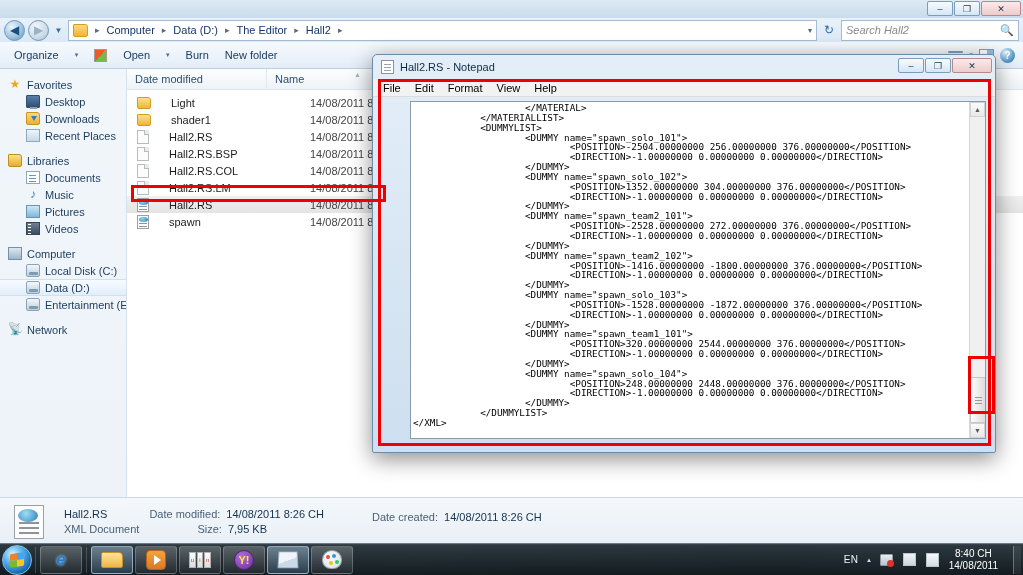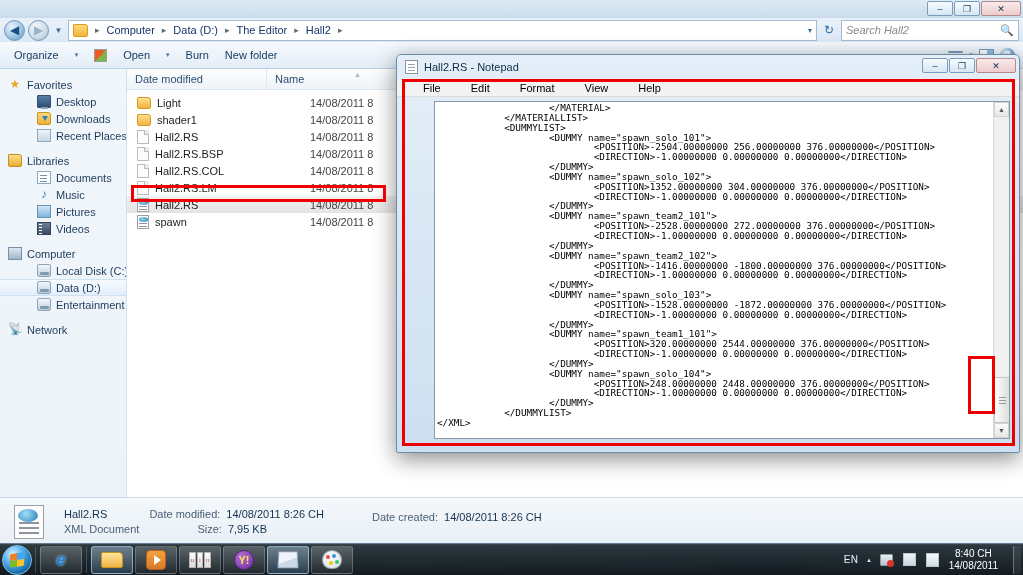--- a/index.html
+++ b/index.html
@@ -100,21 +100,21 @@
   .exp-body { display:flex; height:428px; background:#fff; }
 
   
   .navpane {
     width:127px; background:linear-gradient(180deg,#f1f6fb,#eef3f9);
     border-right:1px solid #d6e1ec; padding:7px 0 0 0; overflow:hidden;
     font-size:11px; color:#1b3a5c;
   }
   .np-group { margin-bottom:8px; }
   .np-row { height:17px; display:flex; align-items:center; gap:5px; padding-left:8px; white-space:nowrap;}
-  .np-row.child { padding-left:37px; }
+  .np-row.child { padding-left:26px; }
   .np-row.sel { background:linear-gradient(180deg,#f7fbff,#e2eefb); border:1px solid #cfe0f1; border-left:none; border-right:none;}
   .ic { width:14px; height:13px; flex:0 0 14px; position:relative; display:inline-block; }
   .ic-star { color:#e8a722; font-size:12px; line-height:12px; text-align:center;}
   .ic-desktop { background:linear-gradient(180deg,#5a7fa8,#2e4f73); border:1px solid #31506f; border-radius:1px; }
   .ic-desktop:after{content:"";position:absolute;left:3px;bottom:-2px;width:7px;height:2px;background:#8a9fb3;}
   .ic-down { background:linear-gradient(180deg,#ffd97a,#eeae35); border:1px solid #c9951f; border-radius:1px 3px 2px 2px;}
   .ic-down:after{content:"";position:absolute;left:4px;top:3px;width:0;height:0;border-left:3px solid transparent;border-right:3px solid transparent;border-top:5px solid #2f7dbd;}
   .ic-recent { background:linear-gradient(180deg,#eef4fa,#c8d8e7); border:1px solid #8fa8bd;}
   .ic-lib { background:linear-gradient(180deg,#ffe08a,#e8ab30); border:1px solid #c08f1d; border-radius:1px 3px 2px 2px;}
   .ic-doc { background:#fff; border:1px solid #8fa8bd; }
@@ -135,21 +135,21 @@
     background:linear-gradient(180deg,#fdfefe,#eef3f8);
     border-bottom:1px solid #dfe7ee; font-size:11px; color:#2c4f72;
   }
   .fl-th { padding:0 8px; height:21px; display:flex; align-items:center; position:relative;}
   .fl-th.name { width:175px; border-right:1px solid #e1e8ee;}
   .fl-th.date { width:140px; border-right:1px solid #e1e8ee;}
   .fl-th .sortarrow { position:absolute; left:50%; top:2px; font-size:7px; color:#9ab4cb;}
   .fl-rows { padding-top:4px; }
   .fl-row { height:17px; display:flex; align-items:center; font-size:11px; color:#1c1c1c; position:relative;}
   .fl-row.selected { background:linear-gradient(180deg,#f0f0f0,#e4e4e4); }
-  .fl-name { width:175px; display:flex; align-items:center; gap:6px; padding-left:10px; overflow:hidden;}
+  .fl-name { width:175px; display:flex; align-items:center; gap:20px; padding-left:10px; overflow:hidden;}
   .fl-date { width:140px; color:#444; padding-left:8px; white-space:nowrap; overflow:hidden;}
   .ic-folder { width:14px;height:12px;flex:0 0 14px; background:linear-gradient(180deg,#ffdf91,#f1b33f); border:1px solid #d49a26; border-radius:1px 3px 2px 2px;}
   .ic-file { width:12px;height:14px;flex:0 0 12px; background:#fcfcfc; border:1px solid #b8bcc0; position:relative;}
   .ic-file:after{content:"";position:absolute;right:-1px;top:-1px;width:4px;height:4px;background:#e7eaec;border-left:1px solid #b8bcc0;border-bottom:1px solid #b8bcc0;}
   .ic-xml { width:12px;height:14px;flex:0 0 12px; background:#fcfcfc; border:1px solid #9aa0a6; position:relative;}
   .ic-xml:before{content:"";position:absolute;left:1px;top:1px;width:9px;height:5px;background:radial-gradient(circle at 40% 35%,#8fd3f2,#2d7fb8);border-radius:50%;}
   .ic-xml:after{content:"";position:absolute;left:1px;bottom:1px;right:1px;height:1px;background:#8e9499;box-shadow:0 -3px 0 #8e9499;}
 
   
   .redbox-row {
@@ -171,41 +171,41 @@
   .st-col { display:flex; flex-direction:column; gap:3px; }
   .st-line { display:flex; gap:6px; align-items:baseline;}
   .st-lbl { color:#4a5f74; }
   .st-val { color:#14314f; }
   .st-block { display:flex; flex-direction:column; gap:3px; margin-left:10px;}
   .st-name { font-size:11px; color:#14314f; }
   .st-type { font-size:11px; color:#4a5f74; }
 
   
   #notepad {
-    position:absolute; left:396px; top:54px; width:624px; height:399px;
+    position:absolute; left:372px; top:54px; width:624px; height:399px;
     background:linear-gradient(180deg,#e4eef8,#cddff0);
     border:1px solid #6e8ba6; border-radius:5px 5px 2px 2px;
     box-shadow:0 6px 22px rgba(0,0,0,.45);
   }
   .np-title {
     height:24px; display:flex; align-items:center; padding:0 4px 0 8px;
     font-size:11px; color:#0d2b46; position:relative;
   }
   .np-appicon {
     width:13px;height:14px;background:#fff;border:1px solid #8e9499;margin-right:6px;
     position:relative; flex:0 0 13px;
   }
   .np-appicon:after{content:"";position:absolute;left:2px;top:3px;right:2px;height:1px;background:#9aa6b0;box-shadow:0 3px 0 #9aa6b0,0 6px 0 #9aa6b0;}
   .np-winbtns { position:absolute; right:3px; top:3px; display:flex; gap:1px; }
   .np-menubar {
     height:18px; background:#f2f2f2; display:flex; align-items:center;
     font-size:11px; color:#000; padding-left:3px; gap:0;
     border-bottom:1px solid #dcdcdc;
   }
-  .np-menu { padding:12px 7px;margin-left:16px; }
+  .np-menu { padding:12px 7px; }
   .np-textarea-wrap {
     position:absolute; left:9px; top:46px; right:9px; bottom:13px;
     background:#fff; border:1px solid #8a9aa8; display:flex; overflow:hidden;margin-left:28px;
   }
   .np-text {
     flex:1; padding:1px 0 0 2px; overflow:hidden;
     font-family:"DejaVu Sans Mono", monospace; font-size:9.3px; line-height:9.85px;
     color:#000; white-space:pre;
   }
   .np-vscroll {

